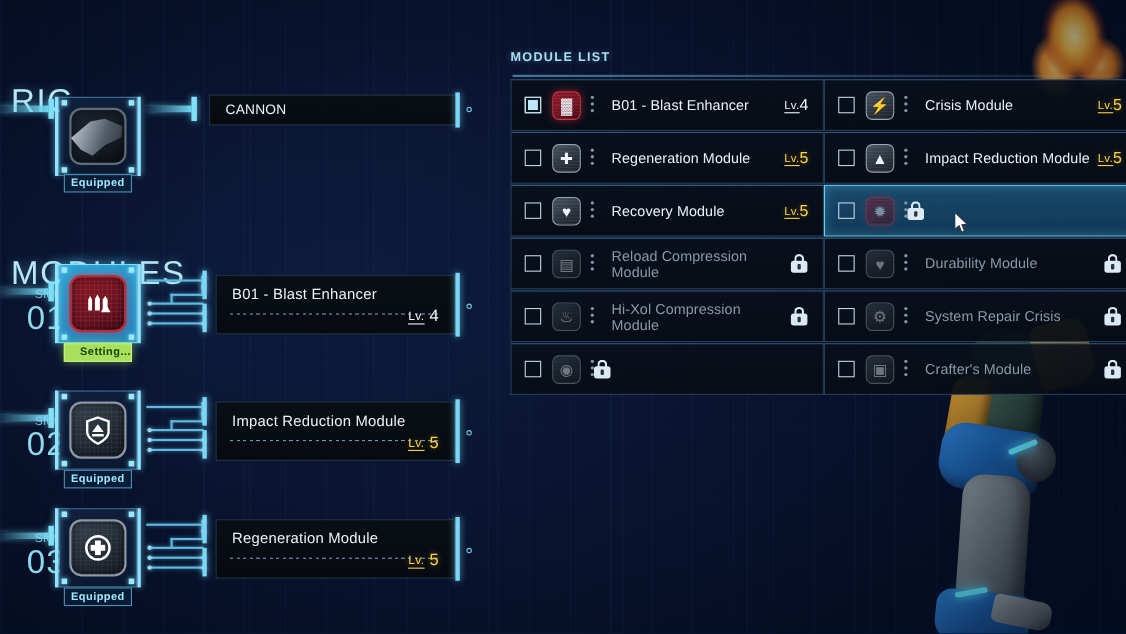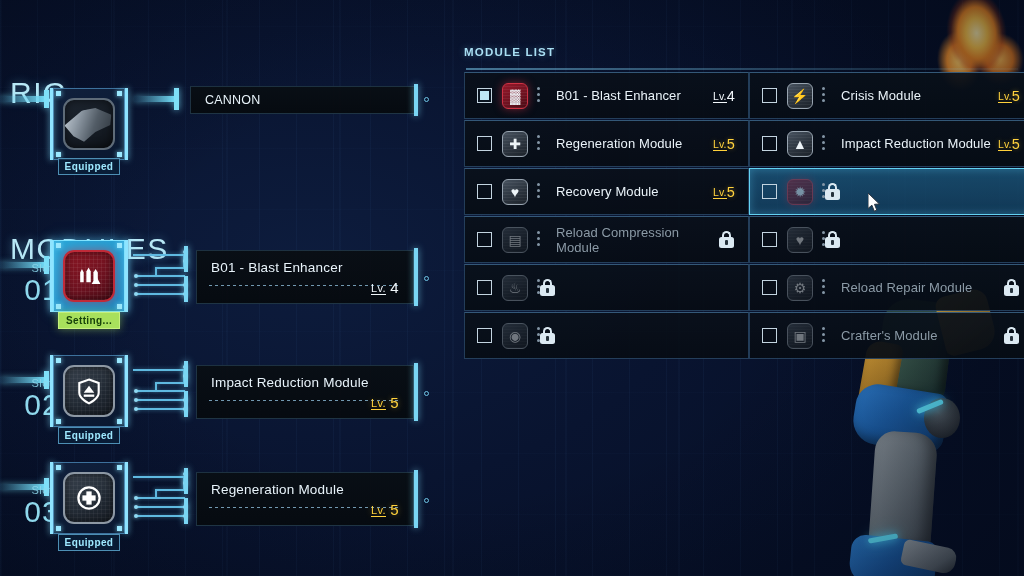--- a/index.html
+++ b/index.html
@@ -175,21 +175,21 @@
     clip-path: polygon(0 34%, 44% 6%, 72% 10%, 100% 42%, 92% 70%, 58% 78%, 30% 96%, 12% 72%);
     transform: rotate(-16deg);
     filter: drop-shadow(0 2px 3px rgba(0,0,0,.6));
   }
 
   .badge {
     position:absolute; font-size: 10px; font-weight: bold; letter-spacing:.4px;
     padding: 2px 0 2px; text-align:center; width: 62px;
   }
   .badge.equipped { color:#9ee9ff; border:1px solid #4d8fb4; background: rgba(10,32,58,.75); }
-  .badge.setting  { color:#17420a; background:#a8e05c; border:1px solid #c6f07e; box-shadow:0 0 8px rgba(168,224,92,.5);}
+  .badge.setting  { color:#17420a; background:#a8e05c; border:1px solid #c6f07e; box-shadow:0 0 8px rgba(168,224,92,.5);text-align:right;}
 
   
   .connector { position:absolute; }
   .connector .trace { position:absolute; background:#5fb9e0; box-shadow:0 0 4px rgba(95,185,224,.55); }
   .connector .dot { position:absolute; width:4px; height:4px; background:#8fd9f2; border-radius:50%; box-shadow:0 0 4px #8fd9f2;}
   .vbar { position:absolute; width:4px; background:#7ad6f4; box-shadow:0 0 7px rgba(122,214,244,.75); }
 
   
   .info-card {
     position:absolute;
@@ -601,49 +601,51 @@
        </span>
   </div>
         <div class="mrow dim">
     <span class="cb "></span>
     <span class="ricon dark">♥</span>
     <span class="dots">
             <i></i>
             <i></i>
             <i></i>
           </span>
+    <span class="rname">Durability Module</span>
     <span class="lock">
          <span class="shackle"></span>
             <span class="body"></span>
             <span class="kh"></span>
        </span>
   </div>
         <div class="mrow dim">
     <span class="cb "></span>
     <span class="ricon dark">♨</span>
     <span class="dots">
             <i></i>
             <i></i>
             <i></i>
           </span>
+    <span class="rname">Hi-Xol Compression Module</span>
     <span class="lock">
          <span class="shackle"></span>
             <span class="body"></span>
             <span class="kh"></span>
        </span>
   </div>
         <div class="mrow dim">
     <span class="cb "></span>
     <span class="ricon dark">⚙</span>
     <span class="dots">
             <i></i>
             <i></i>
             <i></i>
           </span>
-    <span class="rname">Reload Repair Module</span>
+    <span class="rname">System Repair Crisis</span>
     <span class="lock">
          <span class="shackle"></span>
             <span class="body"></span>
             <span class="kh"></span>
        </span>
   </div>
         <div class="mrow dim">
     <span class="cb "></span>
     <span class="ricon dark">◉</span>
     <span class="dots">

